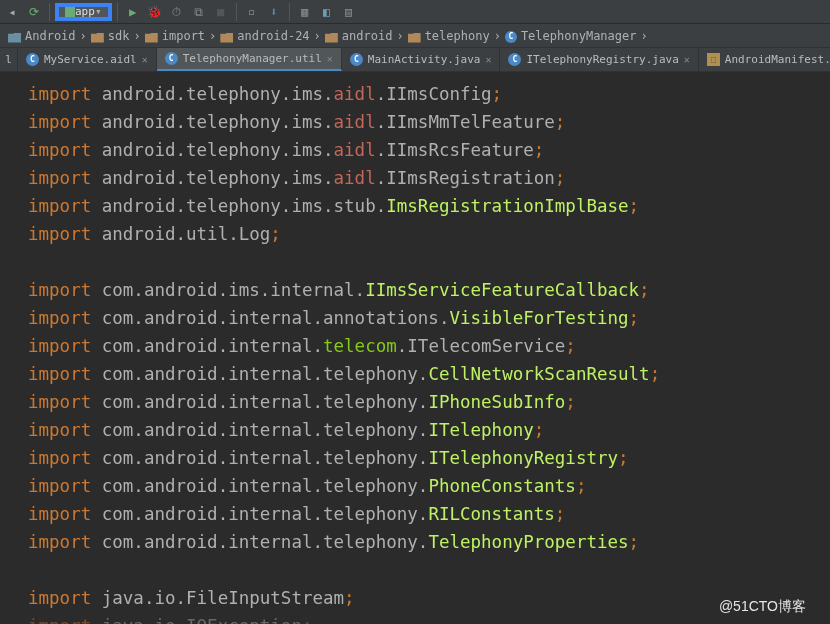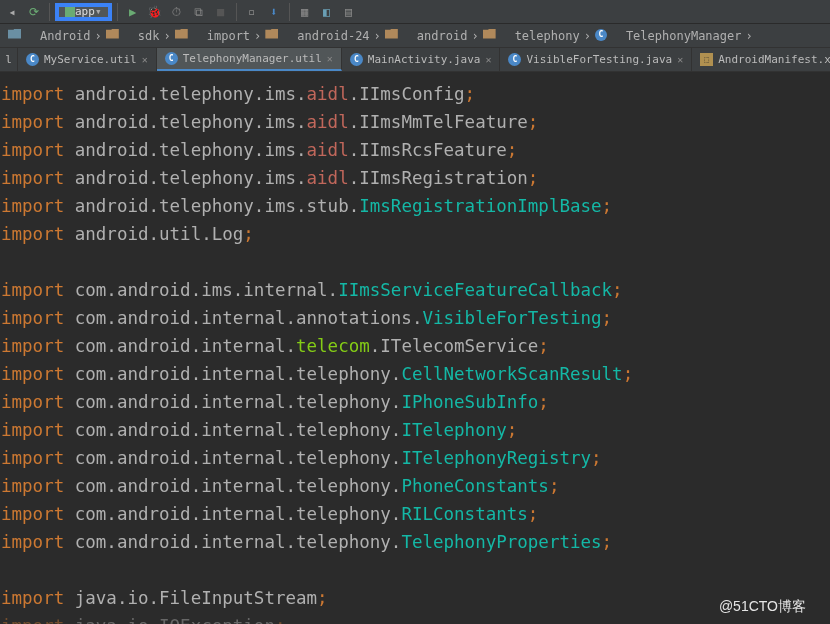--- a/index.html
+++ b/index.html
@@ -22,21 +22,21 @@
     background:#515658; height:18px; padding:0 6px;
     border:4px solid #3b82f6; font-size:11px; color:#ddd;
   }
   .run-combo .swatch { width:10px; height:10px; background:#6aab73; }
   
   .crumbs {
     height:24px; background:#3c3f41; display:flex; align-items:center;
     border-bottom:1px solid #323232; font-size:12px; color:#b0b0b0;
     padding-left:4px;
   }
-  .crumb { display:flex; align-items:flex-start; gap:19px; padding:0 4px; }
+  .crumb { display:flex; align-items:flex-end; gap:4px; padding:0 4px; }
   .folder-icon { width:13px; height:10px; background:#b0895b; clip-path:polygon(0 12%,42% 12%,52% 0,100% 0,100% 100%,0 100%); }
   .class-icon { width:12px; height:12px; border-radius:50%; background:#4a88c7; display:flex; align-items:center; justify-content:center; font-size:8px; color:#fff; font-weight:bold; }
   
   .tabs {
     height:24px; background:#3c3f41; display:flex; align-items:flex-end;
     border-bottom:1px solid #323232; font-size:11px; overflow:hidden;
   }
   .tab {
     display:flex; align-items:center; gap:5px; height:23px;
     padding:0 8px; color:#bbbbbb; border-right:1px solid #323232;
@@ -45,24 +45,24 @@
   .tab.active { background:#515658; border-bottom:2px solid #4a88c7; }
   .tab .close { color:#888; font-size:10px; }
   .tab .jicon { width:13px; height:13px; border-radius:50%; background:#4a88c7; color:#fff; font-size:8px; font-weight:bold; display:flex; align-items:center; justify-content:center; }
   .tab .xicon { width:13px; height:13px; background:#b09050; color:#2b2b2b; font-size:8px; font-weight:bold; display:flex; align-items:center; justify-content:center; }
   .tab.edge { min-width:18px; padding:0 2px; justify-content:center; }
   
   .editor {
     padding:8px 0 0 0; line-height:28px; font-size:17.5px;
     background:#2b2b2b; white-space:pre; overflow:hidden;
   }
-  .ln { padding-left:1px; }
+  .ln { padding-left:8px;margin-left:20px; }
   .kw { color:#cc7832; }
   .aidl { color:#c1675b; }
-  .unres { color:#14b8a6; }
+  .unres { color:#bef264; }
   .telecom { color:#84cc16; }
   .txt { color:#b0b0b0; }
   .semi { color:#cc7832; }
   .blank { height:28px; }
   
   .wm { position:absolute; right:24px; bottom:8px; color:#e5e5e5; font-size:14px; font-family:Arial,sans-serif; }
 </style>
 </head>
 <body>
 
@@ -127,36 +127,36 @@
     </div>
     <span class="chev">›</span>
   </div>
 
 <div class="tabs" id="tabs">
     <div class="tab edge">
       <span>l</span>
     </div>
     <div class="tab">
       <span class="jicon">C</span>
-      <span>MyService.util</span>
+      <span>MyService.aidl</span>
       <span class="close">✕</span>
     </div>
     <div class="tab active">
       <span class="jicon">C</span>
       <span>TelephonyManager.util</span>
       <span class="close">✕</span>
     </div>
     <div class="tab">
       <span class="jicon">C</span>
       <span>MainActivity.java</span>
       <span class="close">✕</span>
     </div>
     <div class="tab">
       <span class="jicon">C</span>
-      <span>VisibleForTesting.java</span>
+      <span>ITelephonyRegistry.java</span>
       <span class="close">✕</span>
     </div>
     <div class="tab">
       <span class="xicon">⬚</span>
       <span>AndroidManifest.xml</span>
     </div>
   </div>
 
 <div class="editor" id="editor"><div class="ln"><span class="kw">import</span><span class="txt"> android.telephony.ims.</span><span class="aidl">aidl</span><span class="txt">.IImsConfig</span><span class="semi">;</span></div><div class="ln"><span class="kw">import</span><span class="txt"> android.telephony.ims.</span><span class="aidl">aidl</span><span class="txt">.IImsMmTelFeature</span><span class="semi">;</span></div><div class="ln"><span class="kw">import</span><span class="txt"> android.telephony.ims.</span><span class="aidl">aidl</span><span class="txt">.IImsRcsFeature</span><span class="semi">;</span></div><div class="ln"><span class="kw">import</span><span class="txt"> android.telephony.ims.</span><span class="aidl">aidl</span><span class="txt">.IImsRegistration</span><span class="semi">;</span></div><div class="ln"><span class="kw">import</span><span class="txt"> android.telephony.ims.stub.</span><span class="unres">ImsRegistrationImplBase</span><span class="semi">;</span></div><div class="ln"><span class="kw">import</span><span class="txt"> android.util.Log</span><span class="semi">;</span></div><div class="blank"></div><div class="ln"><span class="kw">import</span><span class="txt"> com.android.ims.internal.</span><span class="unres">IImsServiceFeatureCallback</span><span class="semi">;</span></div><div class="ln"><span class="kw">import</span><span class="txt"> com.android.internal.annotations.</span><span class="unres">VisibleForTesting</span><span class="semi">;</span></div><div class="ln"><span class="kw">import</span><span class="txt"> com.android.internal.</span><span class="telecom">telecom</span><span class="txt">.ITelecomService</span><span class="semi">;</span></div><div class="ln"><span class="kw">import</span><span class="txt"> com.android.internal.telephony.</span><span class="unres">CellNetworkScanResult</span><span class="semi">;</span></div><div class="ln"><span class="kw">import</span><span class="txt"> com.android.internal.telephony.</span><span class="unres">IPhoneSubInfo</span><span class="semi">;</span></div><div class="ln"><span class="kw">import</span><span class="txt"> com.android.internal.telephony.</span><span class="unres">ITelephony</span><span class="semi">;</span></div><div class="ln"><span class="kw">import</span><span class="txt"> com.android.internal.telephony.</span><span class="unres">ITelephonyRegistry</span><span class="semi">;</span></div><div class="ln"><span class="kw">import</span><span class="txt"> com.android.internal.telephony.</span><span class="unres">PhoneConstants</span><span class="semi">;</span></div><div class="ln"><span class="kw">import</span><span class="txt"> com.android.internal.telephony.</span><span class="unres">RILConstants</span><span class="semi">;</span></div><div class="ln"><span class="kw">import</span><span class="txt"> com.android.internal.telephony.</span><span class="unres">TelephonyProperties</span><span class="semi">;</span></div><div class="blank"></div><div class="ln"><span class="kw">import</span><span class="txt"> java.io.FileInputStream</span><span class="semi">;</span></div><div class="ln" style="opacity: 0.45;"><span class="kw">import</span><span class="txt"> java.io.IOException</span><span class="semi">;</span></div></div>
 

